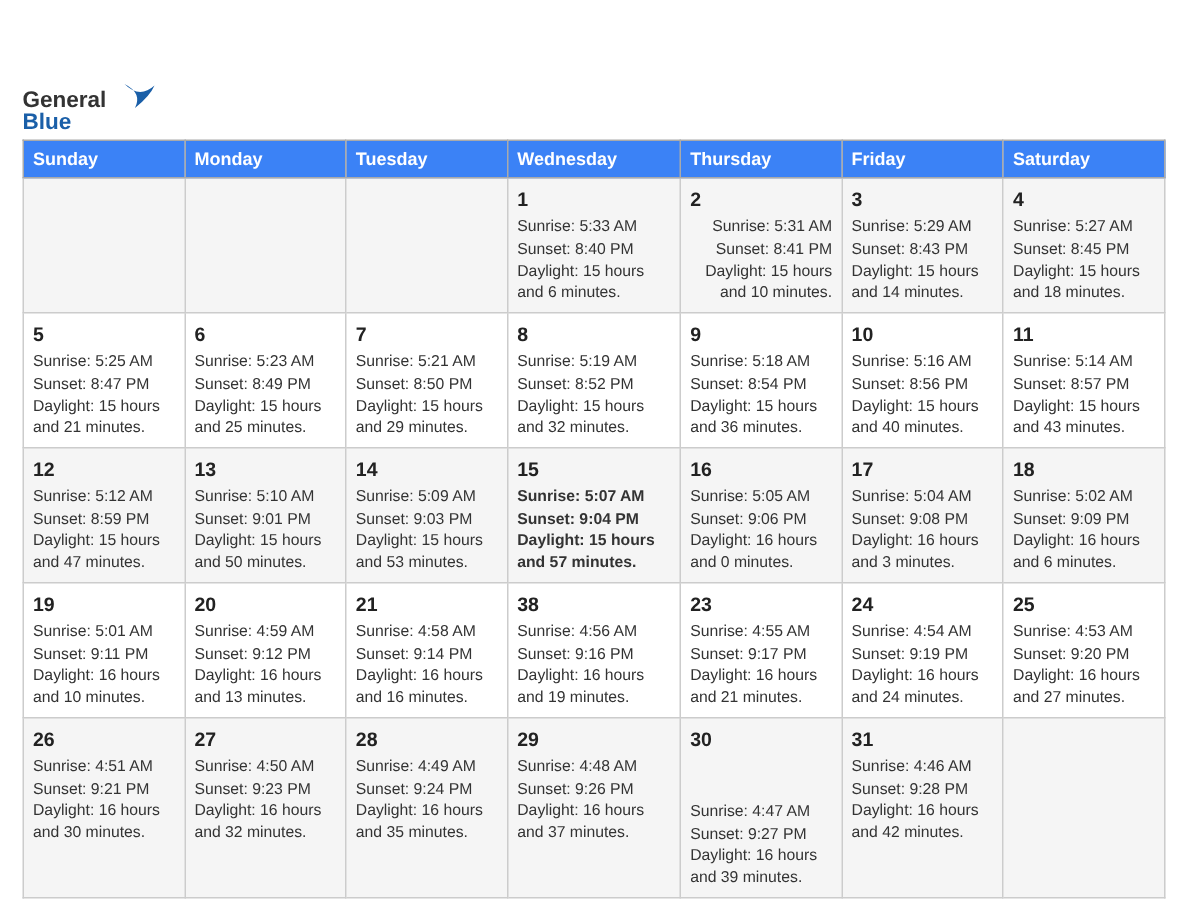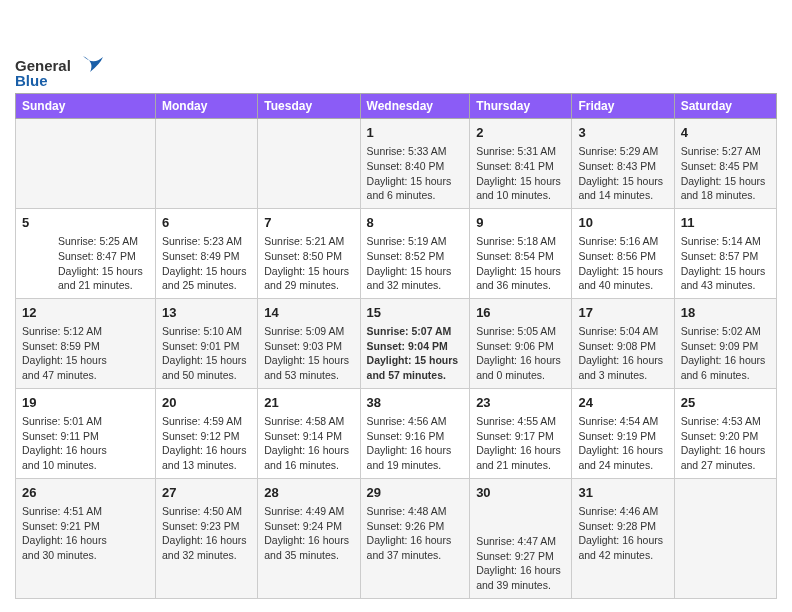--- a/index.html
+++ b/index.html
@@ -35,21 +35,21 @@
       font-size: 16px;
       color: #333;
       margin-top: 2px;
     }
     table {
       width: 100%;
       border-collapse: collapse;
       font-size: 11px;
     }
     thead tr th {
-      background-color: #8b5cf6;
+      background-color: #3b82f6;
       color: #fff;
       text-align: left;
       padding: 5px 6px;
       font-size: 12px;
       font-weight: bold;
       border: 1px solid #aaa;
     }
     tbody tr td {
       vertical-align: top;
       padding: 5px 6px;
@@ -114,21 +114,21 @@
         <td class="empty-cell"></td>
         <td>
           <span class="day-num">1</span>
           <div class="day-info" style="white-space: pre-line;">Sunrise: 5:33 AM
 Sunset: 8:40 PM
 Daylight: 15 hours
 and 6 minutes.</div>
         </td>
         <td>
           <span class="day-num">2</span>
-          <div class="day-info" style="white-space: pre-line;">Sunrise: 5:31 AM
+          <div class="day-info" style="white-space: pre-line; text-align: right;">Sunrise: 5:31 AM
 Sunset: 8:41 PM
 Daylight: 15 hours
 and 10 minutes.</div>
         </td>
         <td>
           <span class="day-num">3</span>
           <div class="day-info" style="white-space: pre-line;">Sunrise: 5:29 AM
 Sunset: 8:43 PM
 Daylight: 15 hours
 and 14 minutes.</div>
@@ -137,21 +137,21 @@
           <span class="day-num">4</span>
           <div class="day-info" style="white-space: pre-line;">Sunrise: 5:27 AM
 Sunset: 8:45 PM
 Daylight: 15 hours
 and 18 minutes.</div>
         </td>
       </tr>
       <tr>
         <td>
           <span class="day-num">5</span>
-          <div class="day-info" style="white-space: pre-line; margin-left: 36px;">Sunrise: 5:25 AM
+          <div class="day-info" style="white-space: pre-line;">Sunrise: 5:25 AM
 Sunset: 8:47 PM
 Daylight: 15 hours
 and 21 minutes.</div>
         </td>
         <td>
           <span class="day-num">6</span>
           <div class="day-info" style="white-space: pre-line;">Sunrise: 5:23 AM
 Sunset: 8:49 PM
 Daylight: 15 hours
 and 25 minutes.</div>

